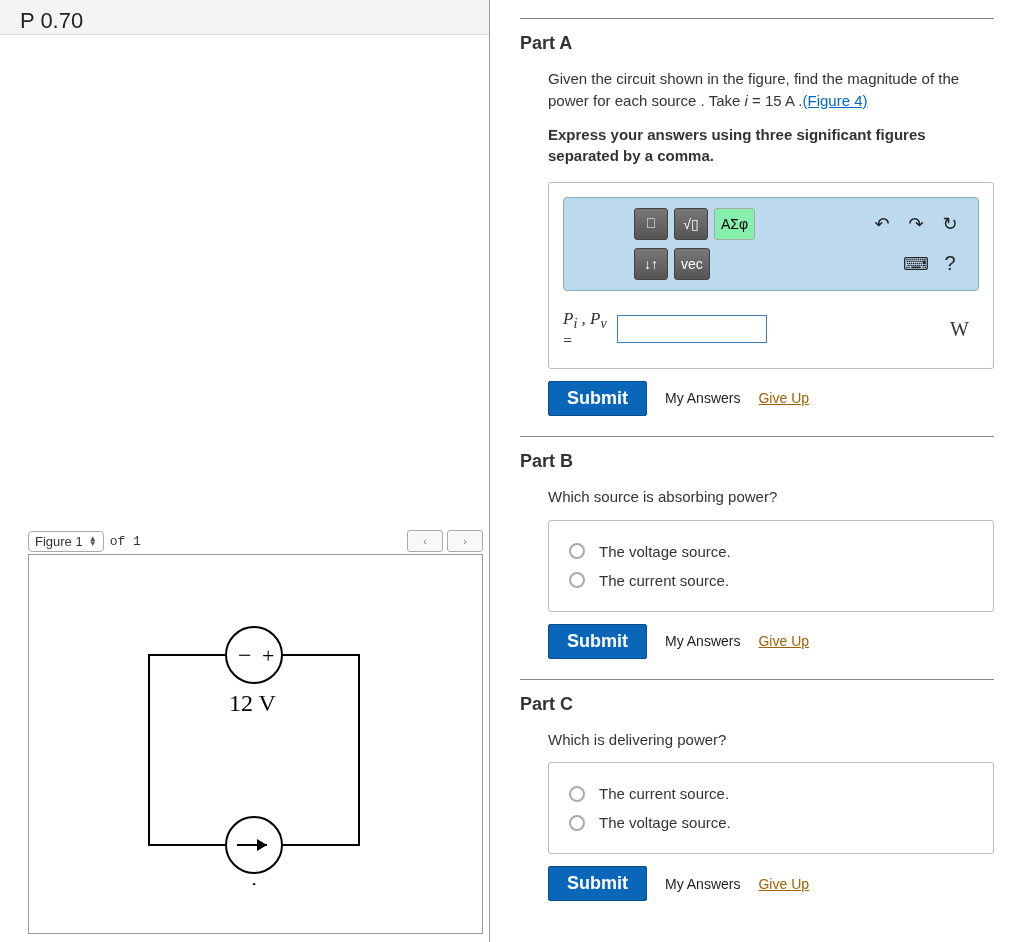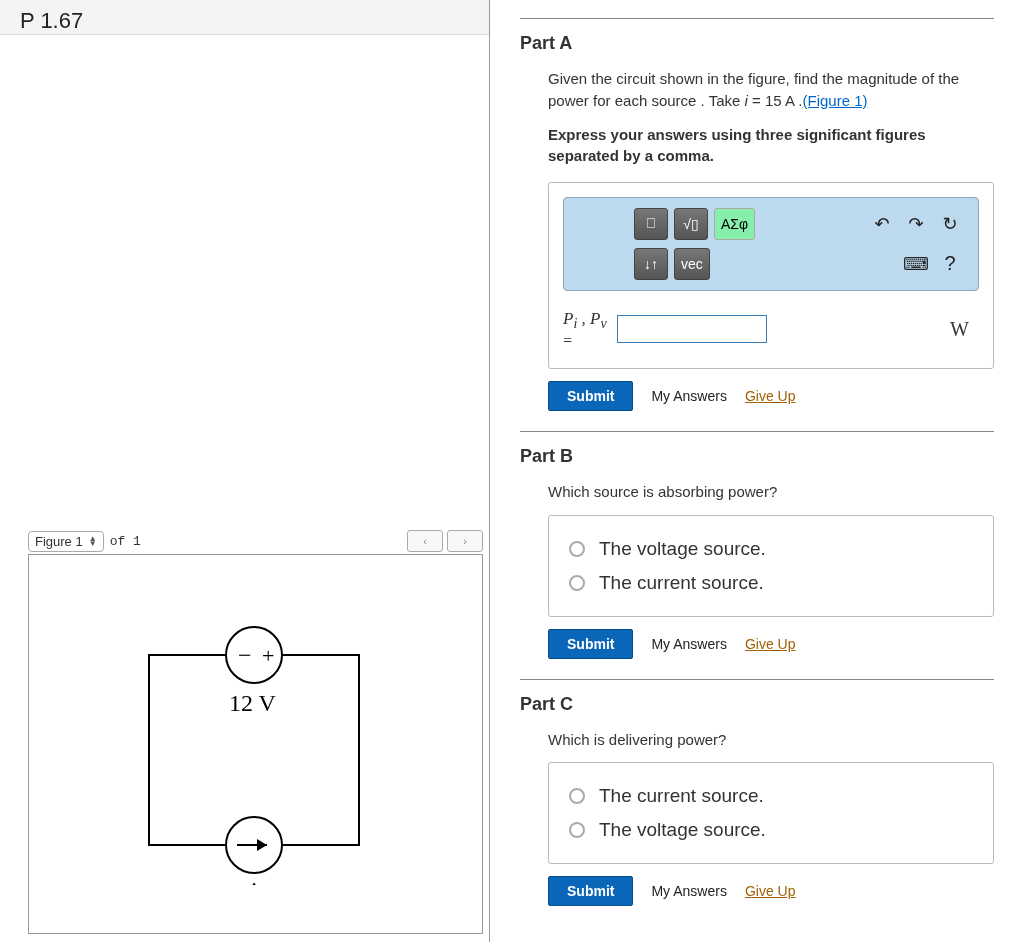--- a/index.html
+++ b/index.html
@@ -136,43 +136,43 @@
     font-size: 14px;
   }
   .unit { font-family: 'Times New Roman', serif; font-size: 20px; margin-left: auto; padding-right: 10px; }
   .submit-row { display: flex; align-items: center; gap: 18px; margin-bottom: 20px; }
   .submit-btn {
     background: #0a66b8;
     color: #fff;
     border: 1px solid #084d8c;
     padding: 6px 18px;
     font-weight: bold;
-    font-size: 14px;
+    font-size: 18px;
     border-radius: 2px;
   }
   .plain-label { font-size: 14px; color: #222; }
   .link { color: #a16207; text-decoration: underline; font-size: 14px; }
   .radio-box {
     border: 1px solid #bbb;
     border-radius: 3px;
     padding: 16px 20px;
     margin-bottom: 12px;
   }
-  .radio-row { display: flex; align-items: center; gap: 14px; padding: 6px 0; font-size: 19px; }
+  .radio-row { display: flex; align-items: center; gap: 14px; padding: 6px 0; font-size: 15px; }
   .radio-circle {
     width: 16px; height: 16px; border-radius: 50%;
     border: 2px solid #aaa; background: #fff;
   }
   .part-block { margin-bottom: 20px; }
 </style>
 </head>
 <body>
 
 <div class="left-pane">
-  <div class="problem-header">P 1.67</div>
+  <div class="problem-header">P 0.70</div>
 
   <div class="figure-panel">
     <div class="figure-header">
       <div class="figure-select-wrap">
         <span>Figure 1</span>
         <span class="stepper">▲<br>▼</span>
       </div>
       <span class="of-text">of 1</span>
       <div class="nav-btns">
         <div class="nav-btn">‹</div>
@@ -195,21 +195,21 @@
   </div>
 </div>
 
 <div class="right-pane">
 
   <div class="part-block">
     <div class="part-divider"></div>
     <div class="part-title">Part A</div>
     <div class="indent">
       <div class="prompt-text">
-        <span>Given the circuit shown in the figure, find the magnitude of the power for each source . Take </span><i>i</i><span> = 15 A .</span><a href="#" class="figure-link">(Figure 1)</a>
+        <span>Given the circuit shown in the figure, find the magnitude of the power for each source . Take </span><i>i</i><span> = 15 A .</span><a href="#" class="figure-link">(Figure 4)</a>
       </div>
       <div class="emph">Express your answers using three significant figures separated by a comma.</div>
 
       <div class="answer-box">
         <div class="toolbar">
           <div class="toolbar-row">
             <div class="tb-btn">⎕</div>
             <div class="tb-btn">√▯</div>
             <div class="tb-btn light">ΑΣφ</div>
             <div class="spacer"></div>

